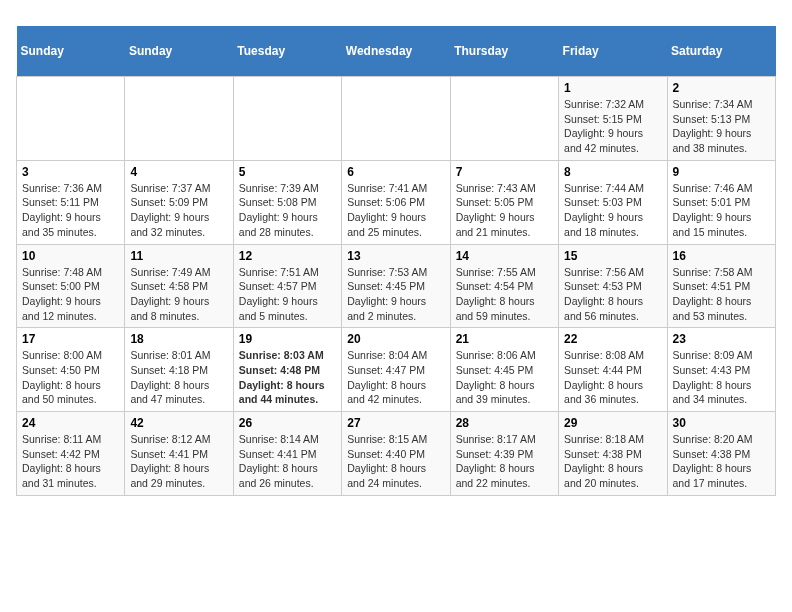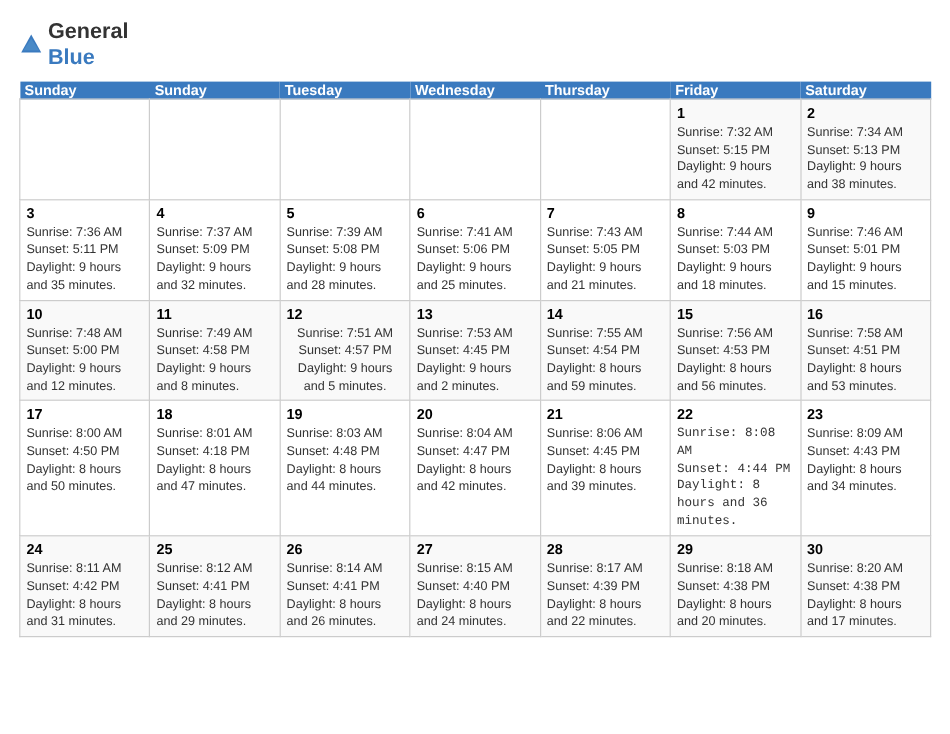--- a/index.html
+++ b/index.html
@@ -48,21 +48,21 @@
       color: #555;
     }
     table {
       width: 100%;
       border-collapse: collapse;
       font-size: 11px;
     }
     thead tr th {
       background-color: #3a7abf;
       color: #fff;
-      padding: 0 4px;
+      padding: 18px 4px;
       text-align: left;
       font-size: 12px;
       font-weight: bold;
     }
     tbody tr td {
       border: 1px solid #ccc;
       padding: 4px 5px;
       vertical-align: top;
       height: 80px;
       width: calc(100%/7);
@@ -83,30 +83,20 @@
       line-height: 1.4;
     }
     .empty-cell {
       background: #fff !important;
     }
   </style>
 </head>
 <body>
 
 <div class="header-section">
-  <div class="logo">
-    <svg class="logo-icon" viewBox="0 0 24 24" xmlns="http://www.w3.org/2000/svg">
-      <polygon points="12,2 22,20 2,20" fill="#3a7abf"></polygon>
-      <polygon points="12,6 20,18 4,18" fill="#5a9ad0" opacity="0.5"></polygon>
-    </svg>
-    <div>
-      <span class="logo-text-general">General</span><br>
-      <span class="logo-text-blue">Blue</span>
-    </div>
-  </div>
 </div>
 
 <table>
   <thead>
     <tr>
     <th>Sunday</th>
         <th>Sunday</th>
         <th>Tuesday</th>
         <th>Wednesday</th>
         <th>Thursday</th>
@@ -186,21 +176,21 @@
 Daylight: 9 hours and 12 minutes.</div>
         </td>
         <td>
           <span class="day-number">11</span>
           <div class="day-info" style="white-space: pre-line;">Sunrise: 7:49 AM
 Sunset: 4:58 PM
 Daylight: 9 hours and 8 minutes.</div>
         </td>
         <td>
           <span class="day-number">12</span>
-          <div class="day-info" style="white-space: pre-line; text-align: center;">Sunrise: 7:51 AM
+          <div class="day-info" style="white-space: pre-line;">Sunrise: 7:51 AM
 Sunset: 4:57 PM
 Daylight: 9 hours and 5 minutes.</div>
         </td>
         <td>
           <span class="day-number">13</span>
           <div class="day-info" style="white-space: pre-line;">Sunrise: 7:53 AM
 Sunset: 4:45 PM
 Daylight: 9 hours and 2 minutes.</div>
         </td>
         <td>
@@ -230,58 +220,58 @@
 Daylight: 8 hours and 50 minutes.</div>
         </td>
         <td>
           <span class="day-number">18</span>
           <div class="day-info" style="white-space: pre-line;">Sunrise: 8:01 AM
 Sunset: 4:18 PM
 Daylight: 8 hours and 47 minutes.</div>
         </td>
         <td>
           <span class="day-number">19</span>
-          <div class="day-info" style="white-space: pre-line;">Sunrise: 8:03 AM
+          <div class="day-info" style="white-space: pre-line; font-weight: bold;">Sunrise: 8:03 AM
 Sunset: 4:48 PM
 Daylight: 8 hours and 44 minutes.</div>
         </td>
         <td>
           <span class="day-number">20</span>
           <div class="day-info" style="white-space: pre-line;">Sunrise: 8:04 AM
 Sunset: 4:47 PM
 Daylight: 8 hours and 42 minutes.</div>
         </td>
         <td>
           <span class="day-number">21</span>
           <div class="day-info" style="white-space: pre-line;">Sunrise: 8:06 AM
 Sunset: 4:45 PM
 Daylight: 8 hours and 39 minutes.</div>
         </td>
         <td>
           <span class="day-number">22</span>
-          <div class="day-info" style="white-space: pre-line; font-family: Liberation Mono, monospace;">Sunrise: 8:08 AM
+          <div class="day-info" style="white-space: pre-line;">Sunrise: 8:08 AM
 Sunset: 4:44 PM
 Daylight: 8 hours and 36 minutes.</div>
         </td>
         <td>
           <span class="day-number">23</span>
           <div class="day-info" style="white-space: pre-line;">Sunrise: 8:09 AM
 Sunset: 4:43 PM
 Daylight: 8 hours and 34 minutes.</div>
         </td>
       </tr>
       <tr>
         <td>
           <span class="day-number">24</span>
           <div class="day-info" style="white-space: pre-line;">Sunrise: 8:11 AM
 Sunset: 4:42 PM
 Daylight: 8 hours and 31 minutes.</div>
         </td>
         <td>
-          <span class="day-number">25</span>
+          <span class="day-number">42</span>
           <div class="day-info" style="white-space: pre-line;">Sunrise: 8:12 AM
 Sunset: 4:41 PM
 Daylight: 8 hours and 29 minutes.</div>
         </td>
         <td>
           <span class="day-number">26</span>
           <div class="day-info" style="white-space: pre-line;">Sunrise: 8:14 AM
 Sunset: 4:41 PM
 Daylight: 8 hours and 26 minutes.</div>
         </td>

